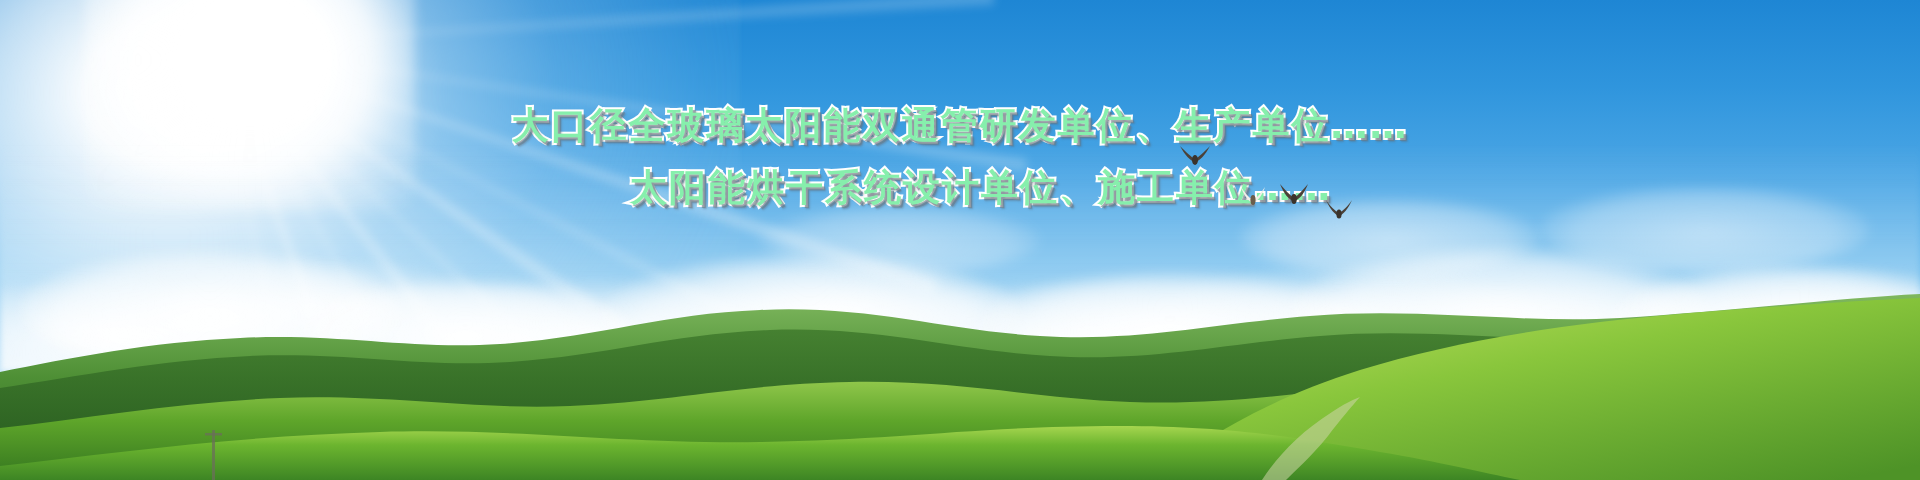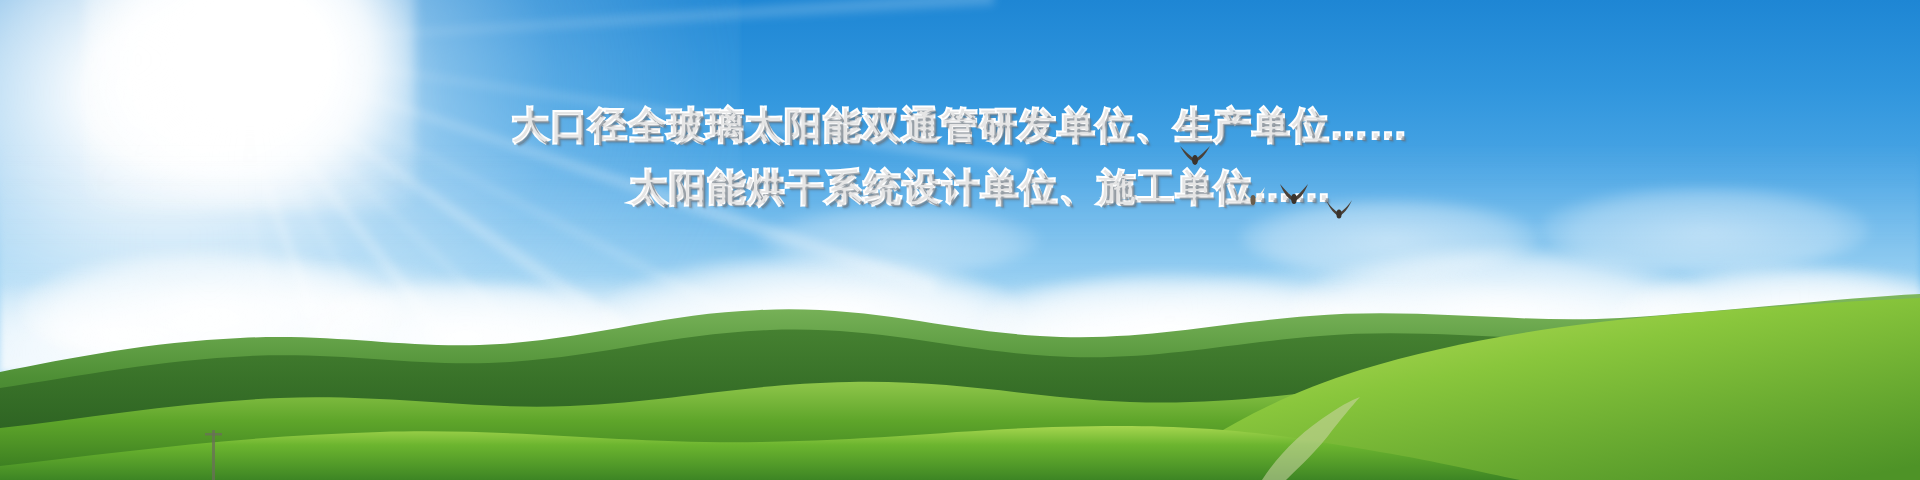--- a/index.html
+++ b/index.html
@@ -103,24 +103,24 @@
   .headline {
     position:absolute;
     left:0; right:0;
     text-align:center;
     z-index:40;
     pointer-events:none;
   }
   .line {
     display:block;
     font-family:"DejaVu Sans", "Liberation Sans", sans-serif;
-    font-weight:normal;
+    font-weight:bold;
     font-size:37px;
     letter-spacing:2px;
-    color:#e5e5e5;
+    color:#86efac;
     white-space:nowrap;
     -webkit-text-stroke:4px #ffffff;
     paint-order:stroke fill;
     text-shadow:
        3px 3px 0 rgba(110,120,130,0.55),
        4px 4px 2px rgba(90,100,112,0.40);
   }
   .line-1 { top:0; }
   .line-2 { }
   .hl-1 { position:absolute; top:101px; left:0; right:0; text-align:center; }

